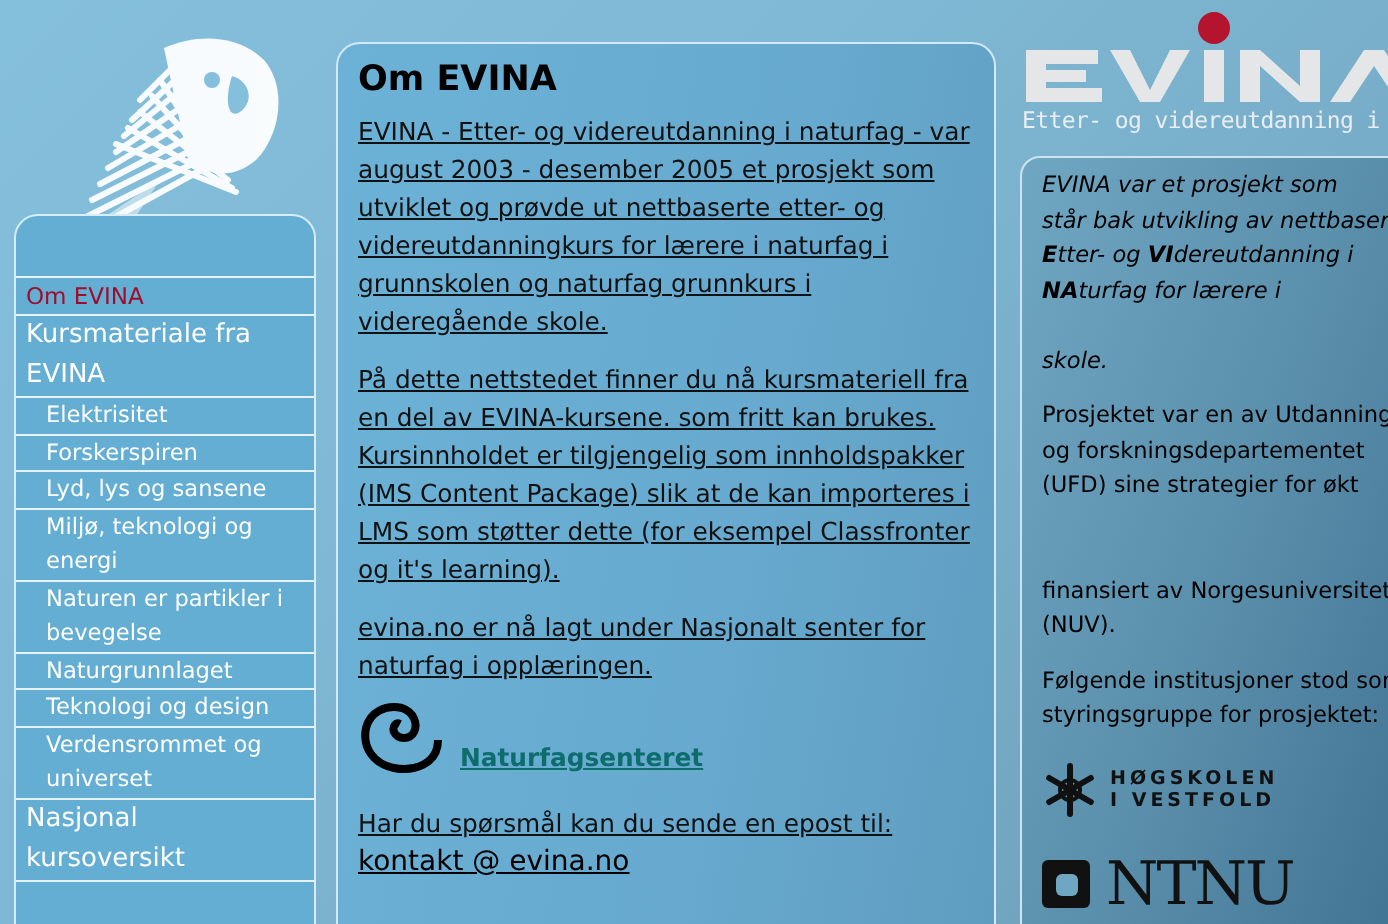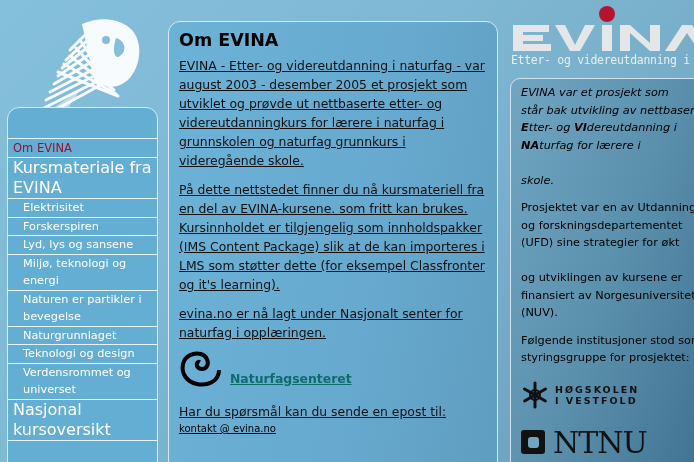--- a/index.html
+++ b/index.html
@@ -18,40 +18,40 @@
     background:#64aed3;
     border:1px solid #d6ecf7;
     border-radius:12px 12px 0 0;
   }
   .nav-top { height:30px; }
   .nav ul { list-style:none; }
   .nav li {
     border-top:1px solid #e6f3fa;
     color:#fff;
   }
-  .nav li.lvl1 { font-size:16px; line-height:20px; padding:0 5px; }
+  .nav li.lvl1 { font-size:13px; line-height:20px; padding:0 5px; }
   .nav li.lvl1.active { color:#9e0d2c; font-size:11.5px; line-height:18px; }
   .nav li.lvl2 { font-size:11.3px; line-height:17.5px; padding:0 5px 0 15px; }
   .nav li:last-child { border-bottom:1px solid #e6f3fa; }
 
   
   .main {
     position:absolute; left:168px; top:21px; width:330px; height:460px;
     background: linear-gradient(100deg, #6cb2d7 0%, #67a9cf 60%, #5f9dbf 100%);
     border:1px solid #d3e9f4;
     border-radius:12px 12px 0 0;
     padding:8px 10px 0 10px;
     color:#111;
   }
   .main h1 { font-size:17.5px; font-weight:bold; margin-bottom:6px; color:#000; }
   .main p { font-size:12.4px; line-height:19px; margin-bottom:10px;text-decoration:underline; }
   .nsn { display:flex; align-items:flex-end; margin-top:-8px; height:44px; margin-bottom:14px; }
   .nsn svg { width:44px; height:40px; }
   .nsn a { color:#0d6c6c; font-weight:bold; font-size:12.4px; text-decoration:underline; margin-left:7px; margin-bottom:2px; }
-  .contact { font-size:10px; color:#000; text-decoration:underline; margin-top:-8px; display:block; }
+  .contact { font-size:14px; color:#000; text-decoration:underline; margin-top:-8px; display:block; }
 
   
   .evina-logo { position:absolute; left:510px; top:5px; width:200px; height:50px; }
   .evina-sub { position:absolute; left:511px; top:53px; font-size:11.5px; color:#e8eef2; font-family:"DejaVu Sans Mono", monospace; letter-spacing:-0.3px; white-space:nowrap; }
   .right {
     position:absolute; left:510px; top:78px; width:200px; height:400px;
     background: linear-gradient(110deg, #6fa6c2 0%, #5b90ad 50%, #3f7190 100%);
     border:1px solid #cfe3ee;
     border-radius:10px 0 0 0;
     padding:5px 0 0 10px;
@@ -151,21 +151,21 @@
     <span><b>E</b>tter- og <b>VI</b>dereutdanning i</span><br>
     <span><b>NA</b>turfag for lærere i</span><br>
     <br>
     <span>skole.</span>
   </p>
   <p>
     <span>Prosjektet var en av Utdannings-</span><br>
     <span>og forskningsdepartementet</span><br>
     <span>(UFD) sine strategier for økt</span><br>
     <br>
-    <span>og utviklingen av kursene er</span><br>
+    <br>
     <span>finansiert av Norgesuniversitetet</span><br>
     <span>(NUV).</span>
   </p>
   <p>
     <span>Følgende institusjoner stod som</span><br>
     <span>styringsgruppe for prosjektet:</span>
   </p>
   <div class="hive">
     <svg width="28" height="28" viewBox="0 0 28 28">
       <g stroke="#111" stroke-width="3" stroke-linecap="round">

